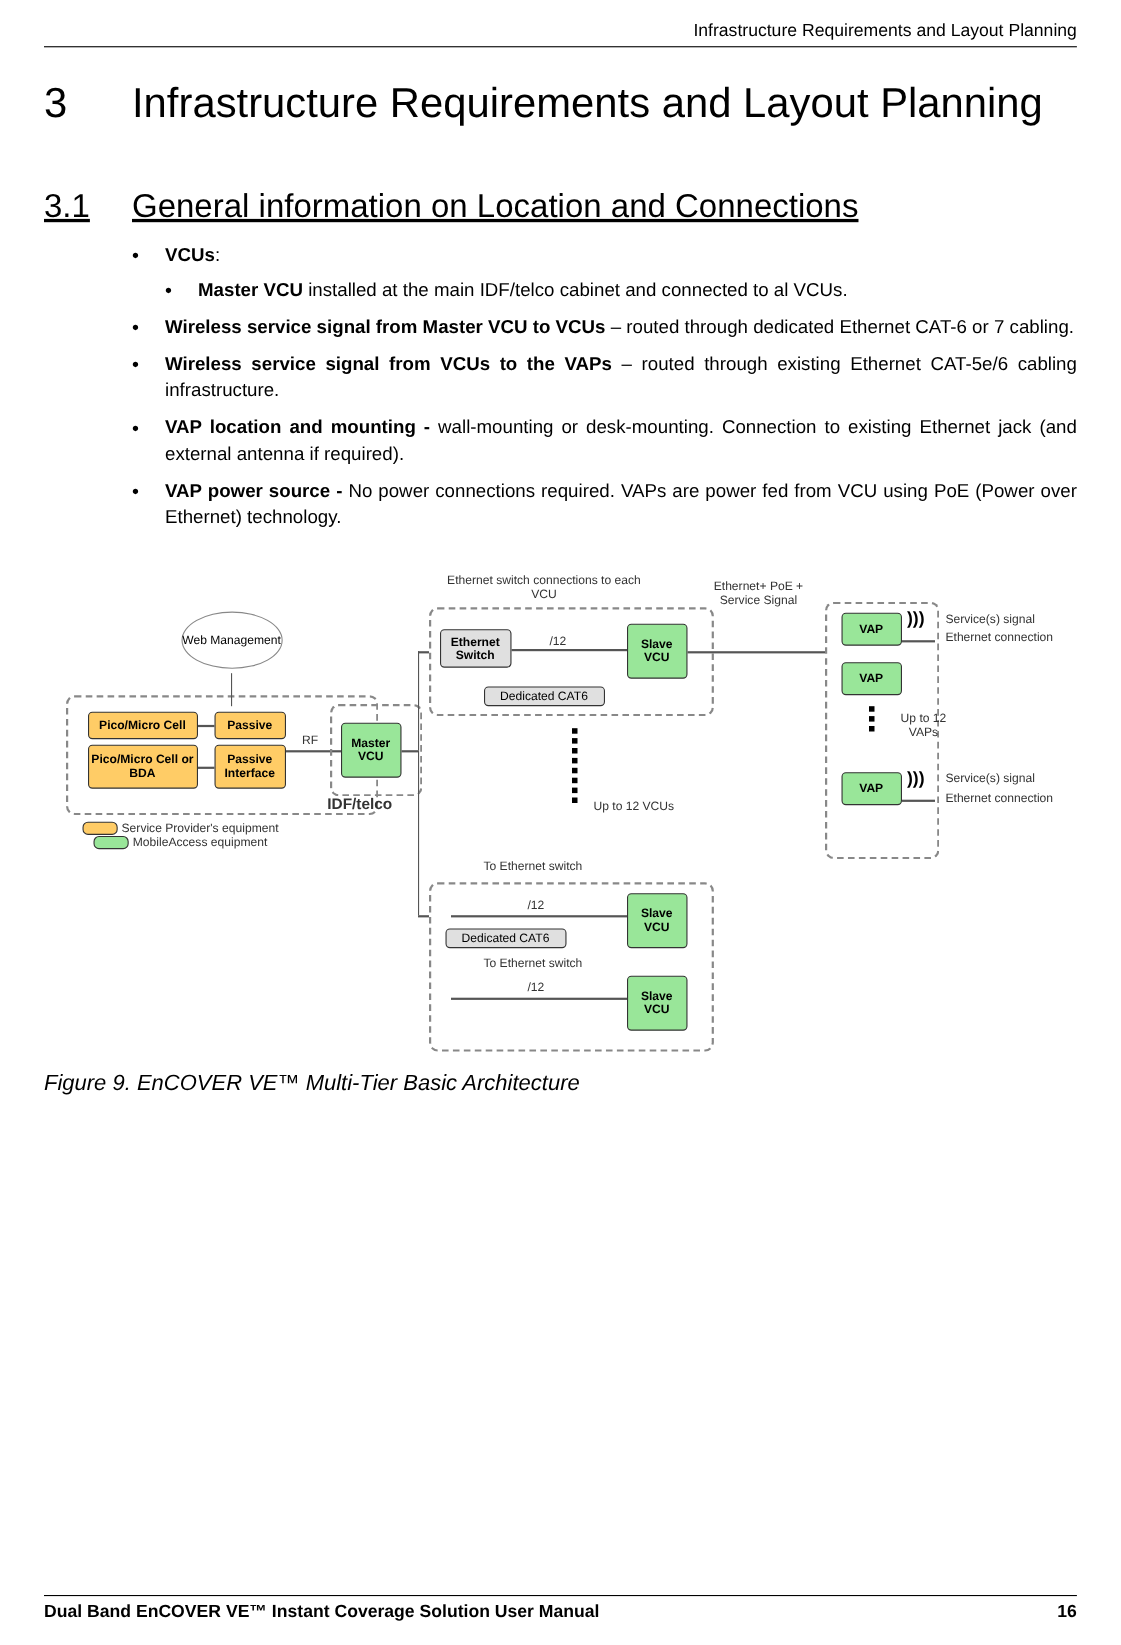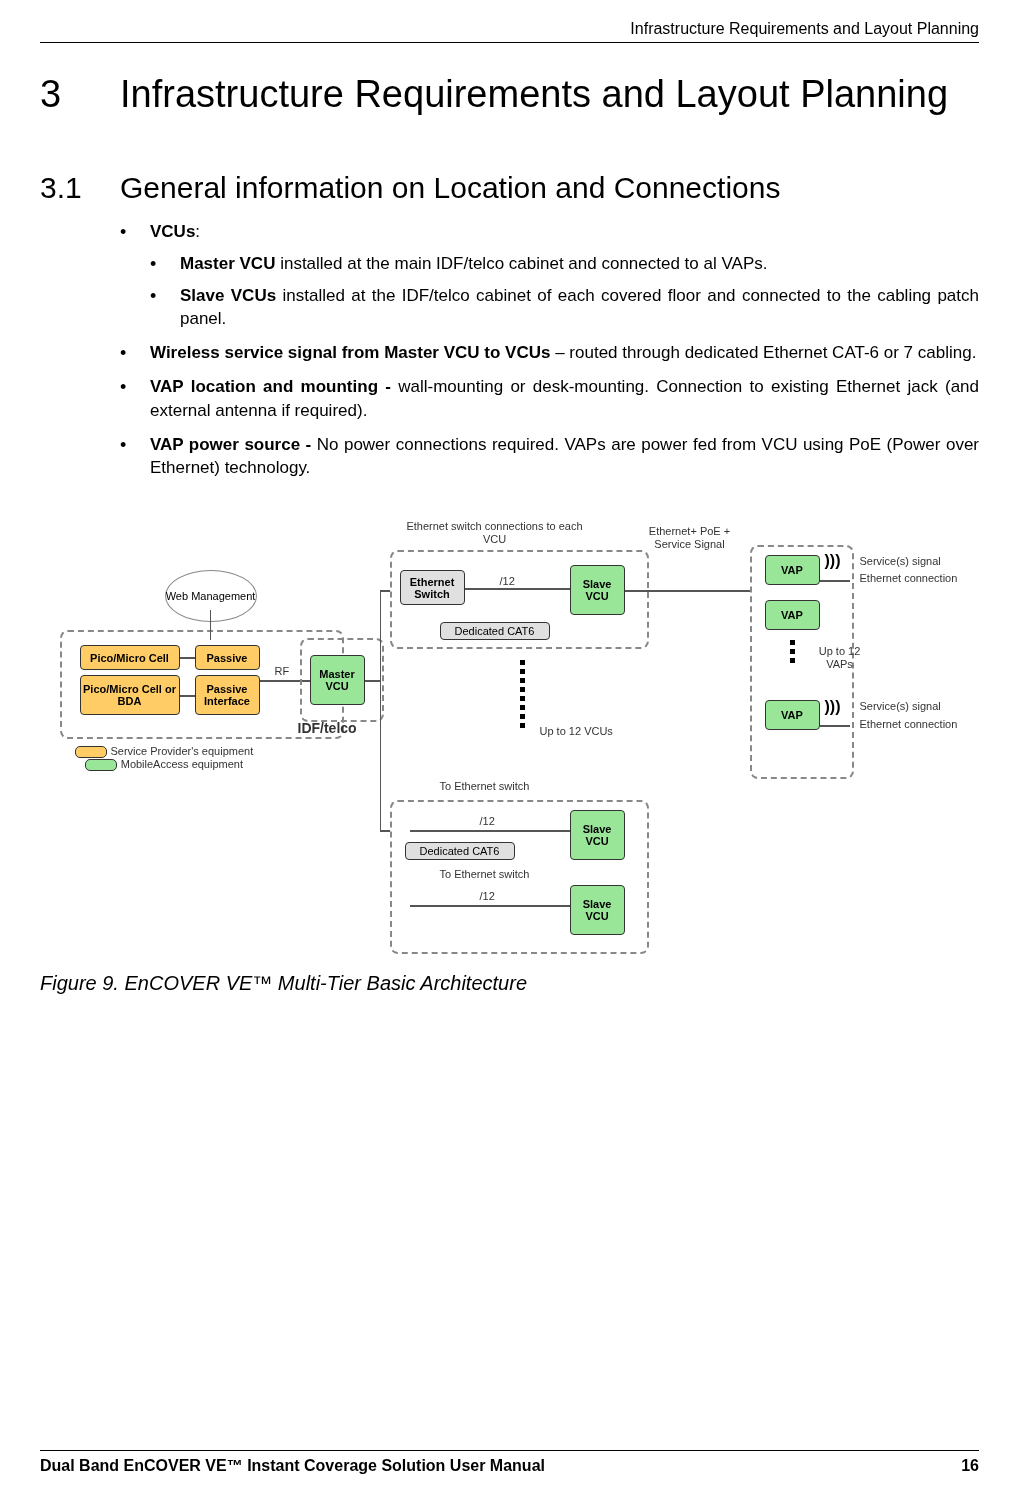--- a/index.html
+++ b/index.html
@@ -43,20 +43,21 @@
     }
     h1 .chaptitle {
       display: inline-block;
     }
     h2 {
       font-family: Arial, Helvetica, sans-serif;
       font-weight: normal;
       font-size: 30px;
       margin: 25px 0 15px 0;
       display: flex;
+      text-decoration: underline;
     }
     h2 .secnum {
       display: inline-block;
       width: 80px;
       flex-shrink: 0;
     }
     ul.main {
       margin: 0 0 0 80px;
       padding: 0;
       list-style: none;
@@ -219,44 +220,44 @@
   <h2>
     <span class="secnum">3.1</span>
     <span>General information on Location and Connections</span>
   </h2>
 
   <ul class="main">
     <li>
       <span class="b">VCUs</span><span>:</span>
       <ul class="sub">
         <li>
-          <span class="b">Master VCU</span><span> installed at the main IDF/telco cabinet and connected to al VAPs.</span>
-        </li>
-        <li>
-          <span class="b">Slave VCUs</span><span> installed at the IDF/telco cabinet of each covered floor and connected to the cabling patch panel.</span>
+          <span class="b">Master VCU</span><span> installed at the main IDF/telco cabinet and connected to al VCUs.</span>
         </li>
       </ul>
     </li>
     <li>
       <span class="b">Wireless service signal from Master VCU to VCUs</span><span> – routed through dedicated Ethernet CAT-6 or 7 cabling.</span>
     </li>
     <li>
+      <span class="b">Wireless service signal from VCUs to the VAPs</span><span> – routed through existing Ethernet CAT-5e/6 cabling infrastructure.</span>
+    </li>
+    <li>
       <span class="b">VAP location and mounting -</span><span> wall-mounting or desk-mounting. Connection to existing Ethernet jack (and external antenna if required).</span>
     </li>
     <li>
       <span class="b">VAP power source -</span><span> No power connections required. VAPs are power fed from VCU using PoE (Power over Ethernet) technology.</span>
     </li>
   </ul>
 
   <div class="figure-wrap">
     <div class="diagram">
 
       <div class="dashbox" style="left:0; top:120px; width:280px; height:105px;"></div>
 
-      <div class="cloud" style="left:105px; top:60px;">Web Management</div>
+      <div class="cloud" style="left:105px; top:44px;">Web Management</div>
       <div class="line line-v" style="left:150px; top:100px; height:30px;"></div>
 
       <div class="node orange" style="left:20px; top:135px; width:100px; height:25px;">Pico/Micro Cell</div>
       <div class="node orange" style="left:20px; top:165px; width:100px; height:40px;">Pico/Micro Cell or BDA</div>
       <div class="node orange" style="left:135px; top:135px; width:65px; height:25px;">Passive</div>
       <div class="node orange" style="left:135px; top:165px; width:65px; height:40px;">Passive Interface</div>
 
       <div class="line line-h" style="left:120px; top:147px; width:15px;"></div>
       <div class="line line-h" style="left:120px; top:185px; width:15px;"></div>
       <div class="line line-h" style="left:200px; top:170px; width:50px;"></div>

